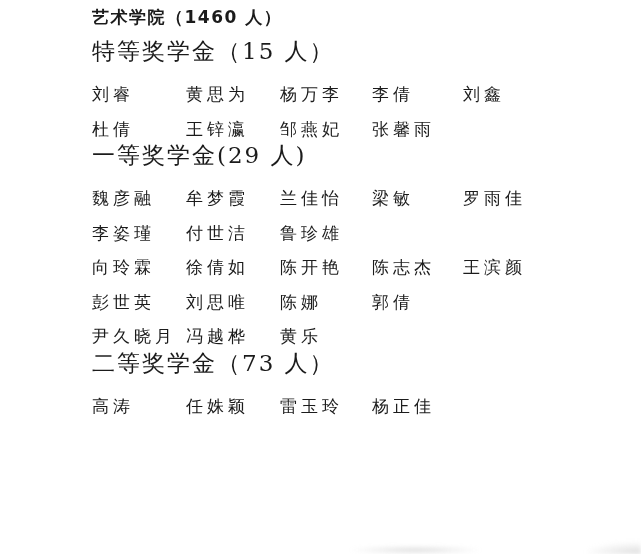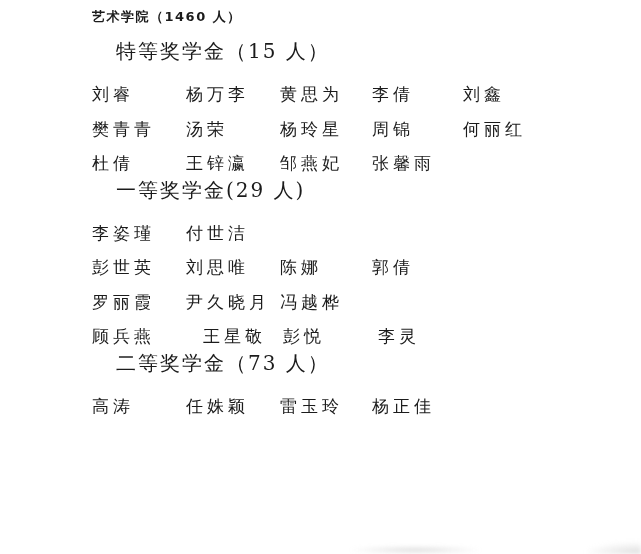--- a/index.html
+++ b/index.html
@@ -24,27 +24,26 @@
   }
   .line {
     height: 34.6px;
     display: flex;
     align-items: center;
     white-space: pre;
   }
   .college-title {
     font-family: "DejaVu Sans", "Liberation Sans", sans-serif;
     font-weight: 700;
-    font-size: 13px;
+    font-size: 17px;
     letter-spacing: 1.5px;
   }
   .section-heading {
-    font-size: 20px;
+    font-size: 23px;
     letter-spacing: 2px;
-    margin-left: 24px;
   }
   .name-row {
     display: grid;
     grid-template-columns: 94px 94px 92px 91px auto;
     align-items: center;
   }
   .name-row.row-four {
     grid-template-columns: 111px 80px 95px auto;
   }
   .name {
@@ -74,27 +73,27 @@
   }
 </style>
 </head>
 <body>
 
 <div class="page">
   <div class="content">
     <div class="line college-title">艺术学院（1460 人）</div>
     <div id="sections">
         <div class="line section-heading">特等奖学金（15 人）</div>
-        <div class="line name-row"><span class="name">刘睿</span><span class="name">杨万李</span><span class="name">黄思为</span><span class="name">李倩</span><span class="name">刘鑫</span></div>
-        <div class="line name-row"><span class="name">樊青青</span><span class="name">汤荣</span><span class="name">杨玲星</span><span class="name">周锦</span><span class="name">何丽红</span></div>
+        <div class="line name-row"><span class="name">刘睿</span><span class="name">黄思为</span><span class="name">杨万李</span><span class="name">李倩</span><span class="name">刘鑫</span></div>
         <div class="line name-row"><span class="name">杜倩</span><span class="name">王锌瀛</span><span class="name">邹燕妃</span><span class="name">张馨雨</span></div>
         <div class="line section-heading">一等奖学金(29 人)</div>
-        <div class="line name-row"><span class="name">李姿瑾</span><span class="name">付世洁</span></div>
+        <div class="line name-row"><span class="name">魏彦融</span><span class="name">牟梦霞</span><span class="name">兰佳怡</span><span class="name">梁敏</span><span class="name">罗雨佳</span></div>
+        <div class="line name-row"><span class="name">李姿瑾</span><span class="name">付世洁</span><span class="name">鲁珍雄</span></div>
+        <div class="line name-row"><span class="name">向玲霖</span><span class="name">徐倩如</span><span class="name">陈开艳</span><span class="name">陈志杰</span><span class="name">王滨颜</span></div>
         <div class="line name-row"><span class="name">彭世英</span><span class="name">刘思唯</span><span class="name">陈娜</span><span class="name">郭倩</span></div>
-        <div class="line name-row"><span class="name">罗丽霞</span><span class="name">尹久晓月</span><span class="name">冯越桦</span></div>
-        <div class="line name-row row-four"><span class="name">顾兵燕</span><span class="name">王星敬</span><span class="name">彭悦</span><span class="name">李灵</span></div>
+        <div class="line name-row"><span class="name">尹久晓月</span><span class="name">冯越桦</span><span class="name">黄乐</span></div>
         <div class="line section-heading">二等奖学金（73 人）</div>
         <div class="line name-row"><span class="name">高涛</span><span class="name">任姝颖</span><span class="name">雷玉玲</span><span class="name">杨正佳</span></div>
       </div>
   </div>
   <div class="smudge-a"></div>
   <div class="smudge-b"></div>
 </div>
 
 </body></html>

